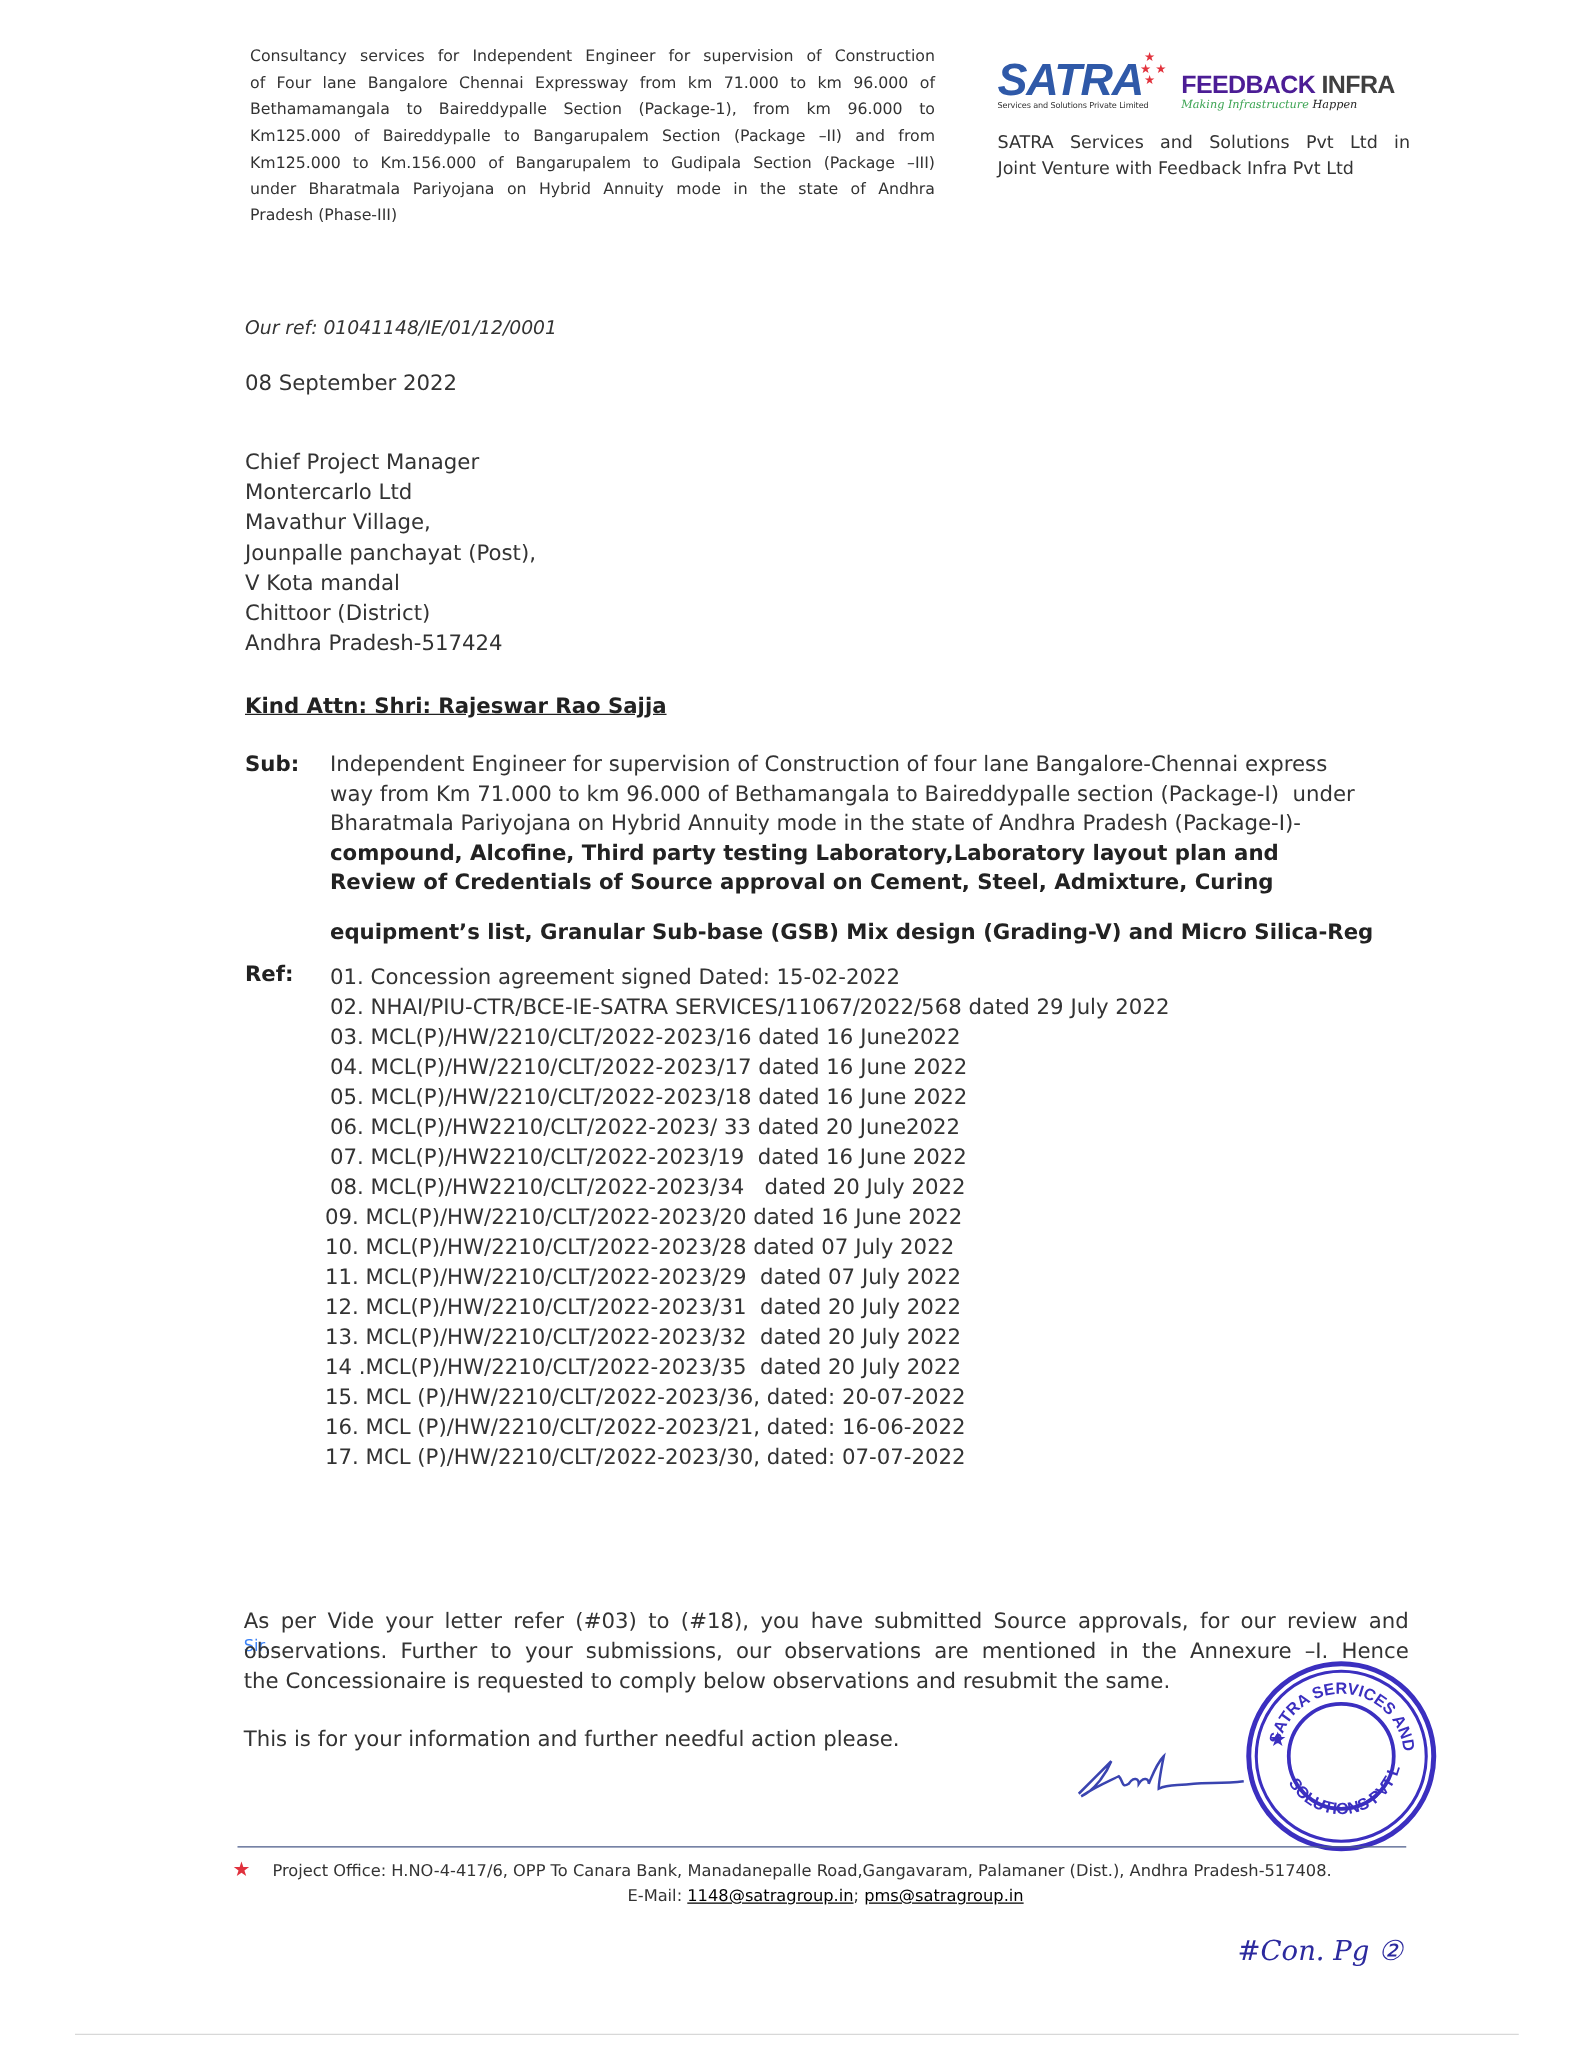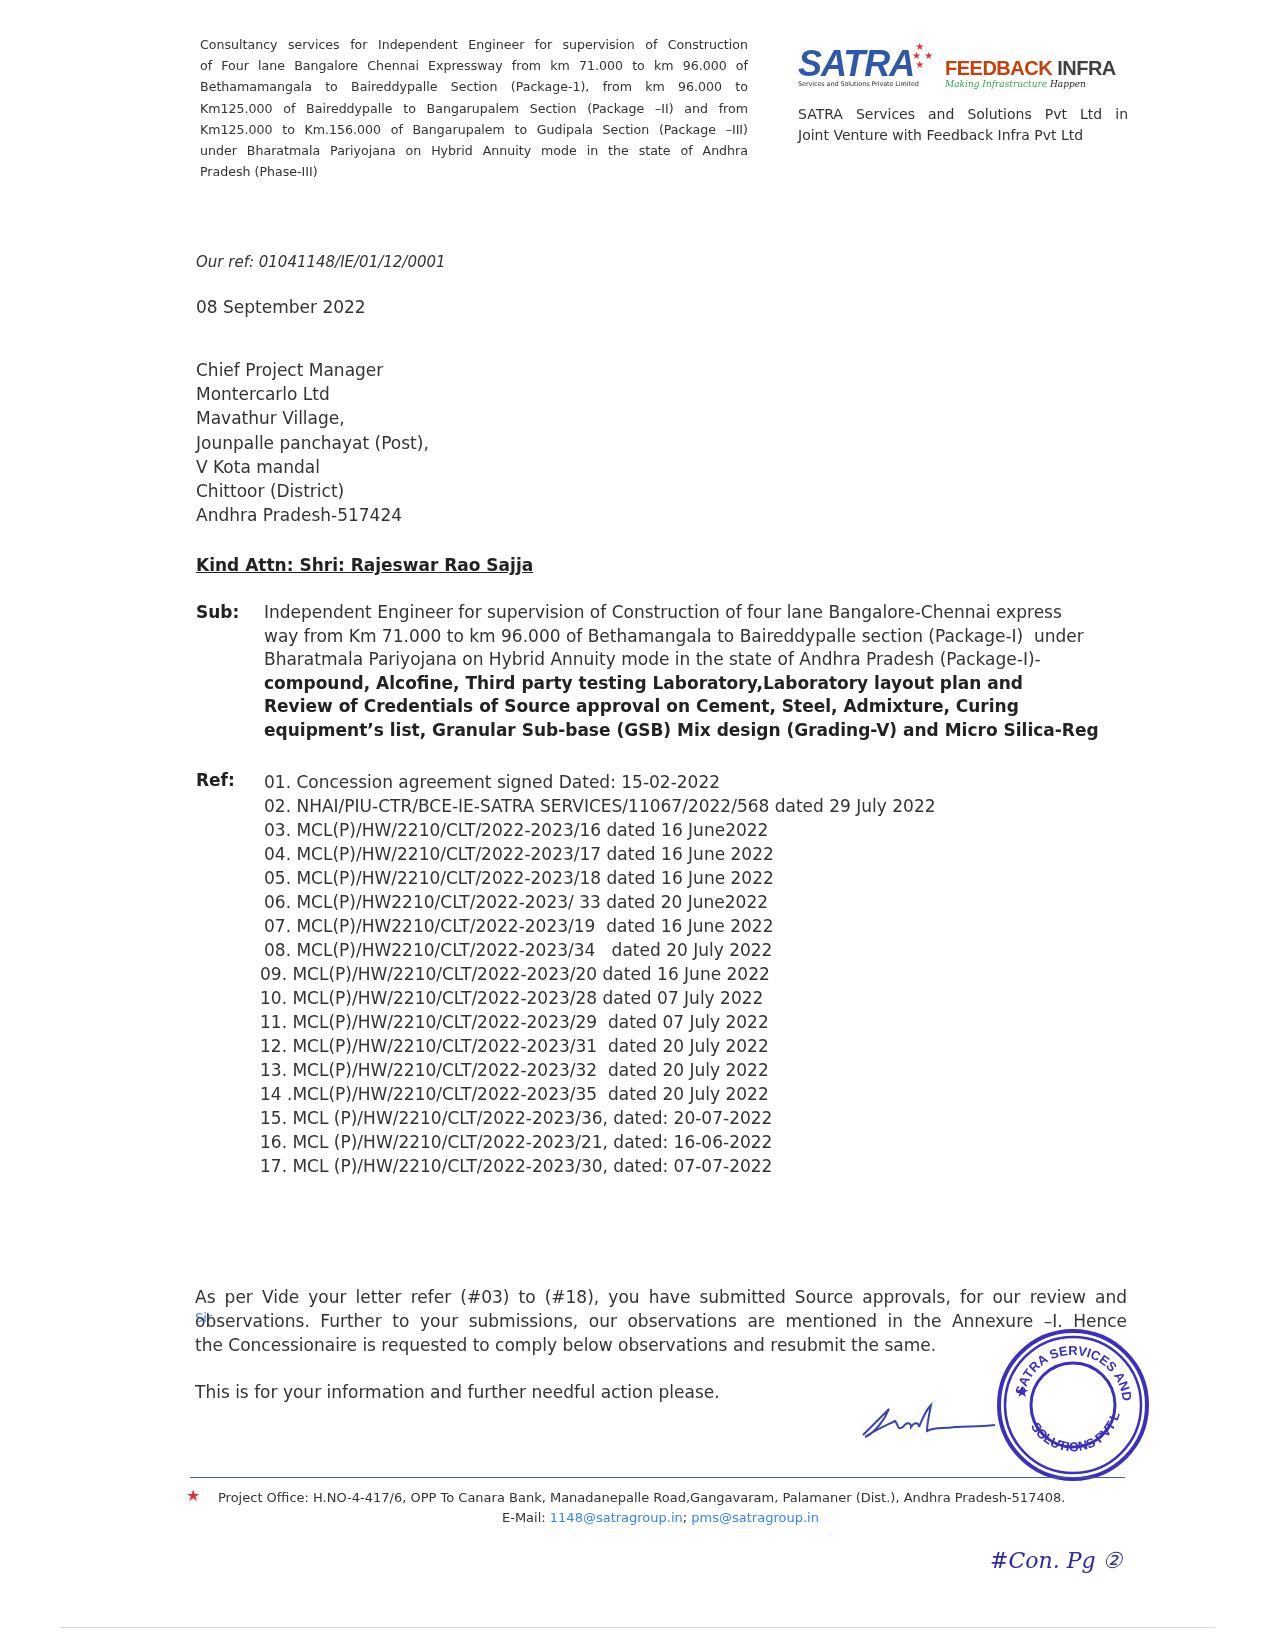--- a/index.html
+++ b/index.html
@@ -11,21 +11,21 @@
   .header-text span { display:block; text-align:justify; text-align-last:justify; }
   .header-text span.last { text-align-last:left; }
 
   .logo-satra { left:798px; top:46px; }
   .satra-word { font-family:"Liberation Sans", sans-serif; font-weight:900; font-size:36px;
                 letter-spacing:-1px; color:#2f59a8; line-height:36px; font-style:italic; }
   .satra-sub { font-size:6.5px; color:#333; letter-spacing:-0.1px; margin-top:-2px; }
   .satra-stars { left:912px; top:42px; color:#e2323c; font-size:10px; line-height:9px; }
   .logo-fb { left:945px; top:58px; }
   .fb-word { font-family:"Liberation Sans", sans-serif; font-weight:700; font-size:20px; letter-spacing:-0.5px; line-height:20px; }
-  .fb-word .b { color:#c2410c; } .fb-word .g { color:#404040;text-align:center; }
+  .fb-word .b { color:#4c1d95; } .fb-word .g { color:#404040;text-align:center; }
   .fb-tag { font-family:"DejaVu Serif", serif; font-style:italic; font-size:9px; color:#3aa351; margin-top:1px; }
   .fb-tag .d { color:#222; }
   .jv-text { left:798px; top:104px; width:330px; font-size:14px; line-height:21px; color:#333; }
   .jv-text span { display:block; text-align:justify; text-align-last:justify; }
   .jv-text span.last { text-align-last:left; }
 
   .ourref { left:196px; top:253px; font-size:15px; font-style:italic; color:#333;text-align:right; }
   .date { left:196px; top:297px; font-size:17px; color:#333; }
   .address { left:196px; top:358px; font-size:17px; line-height:24.2px; color:#333; }
   .address div { white-space:nowrap; }
@@ -43,21 +43,21 @@
   .salute { left:195px; top:1310px; font-size:13px; color:#3b82f6; }
   .para { left:195px; top:1285px; width:932px; font-size:17px; line-height:24px; color:#333; }
   .para span { display:block; text-align:justify; text-align-last:justify; }
   .para span.last { text-align-last:left; }
   .info { left:195px; top:1382px; font-size:17px; color:#333; }
 
   .footer-rule { left:190px; top:1477px; width:935px; height:0; border-top:1.5px solid #4a5a88; }
   .footer-star { left:186px; top:1486px; color:#e0313d; font-size:16px; }
   .footer-addr { left:218px; top:1490px; font-size:13px; color:#333; white-space:nowrap; }
   .footer-mail { left:502px; top:1510px; font-size:13px; color:#333; white-space:nowrap; }
-  .footer-mail a { color:#3b82f6; }
+  .footer-mail a { color:#000000; text-decoration:underline; }
   .bottom-rule { left:60px; top:1627px; width:1155px; border-top:1px solid #d8d8d8; }
 
   .signature { left:855px; top:1395px; }
   .stamp { left:993px; top:1325px; }
   .handnote { left:990px; top:1548px; font-family:"DejaVu Serif", serif; font-style:italic; color:#2c2a9e; font-size:22px; }
 </style>
 </head>
 <body>
 
 <div class="abs header-text">
@@ -107,21 +107,21 @@
 
 <div class="abs attn">Kind Attn: Shri: Rajeswar Rao Sajja</div>
 
 <div class="abs label sub-label">Sub:</div>
 <div class="abs sub-body">
   <div>Independent Engineer for supervision of Construction of four lane Bangalore-Chennai express</div>
   <div style="white-space:pre;">way from Km 71.000 to km 96.000 of Bethamangala to Baireddypalle section (Package-I)  under</div>
   <div>Bharatmala Pariyojana on Hybrid Annuity mode in the state of Andhra Pradesh (Package-I)-</div>
   <div class="bold">compound, Alcofine, Third party testing Laboratory,Laboratory layout plan and</div>
   <div class="bold">Review of Credentials of Source approval on Cement, Steel, Admixture, Curing</div>
-  <div class="bold" style="white-space:nowrap;">equipment’s list, Granular Sub-base (GSB) Mix design (Grading-V) and Micro Silica-Reg</div>
+  <div class="bold" style="white-space:nowrap;margin-top:16px;">equipment’s list, Granular Sub-base (GSB) Mix design (Grading-V) and Micro Silica-Reg</div>
 </div>
 
 <div class="abs label ref-label">Ref:</div>
 <div class="abs ref-list">
   <div>01. Concession agreement signed Dated: 15-02-2022</div>
   <div>02. NHAI/PIU-CTR/BCE-IE-SATRA SERVICES/11067/2022/568 dated 29 July 2022</div>
   <div>03. MCL(P)/HW/2210/CLT/2022-2023/16 dated 16 June2022</div>
   <div>04. MCL(P)/HW/2210/CLT/2022-2023/17 dated 16 June 2022</div>
   <div>05. MCL(P)/HW/2210/CLT/2022-2023/18 dated 16 June 2022</div>
   <div>06. MCL(P)/HW2210/CLT/2022-2023/ 33 dated 20 June2022</div>

